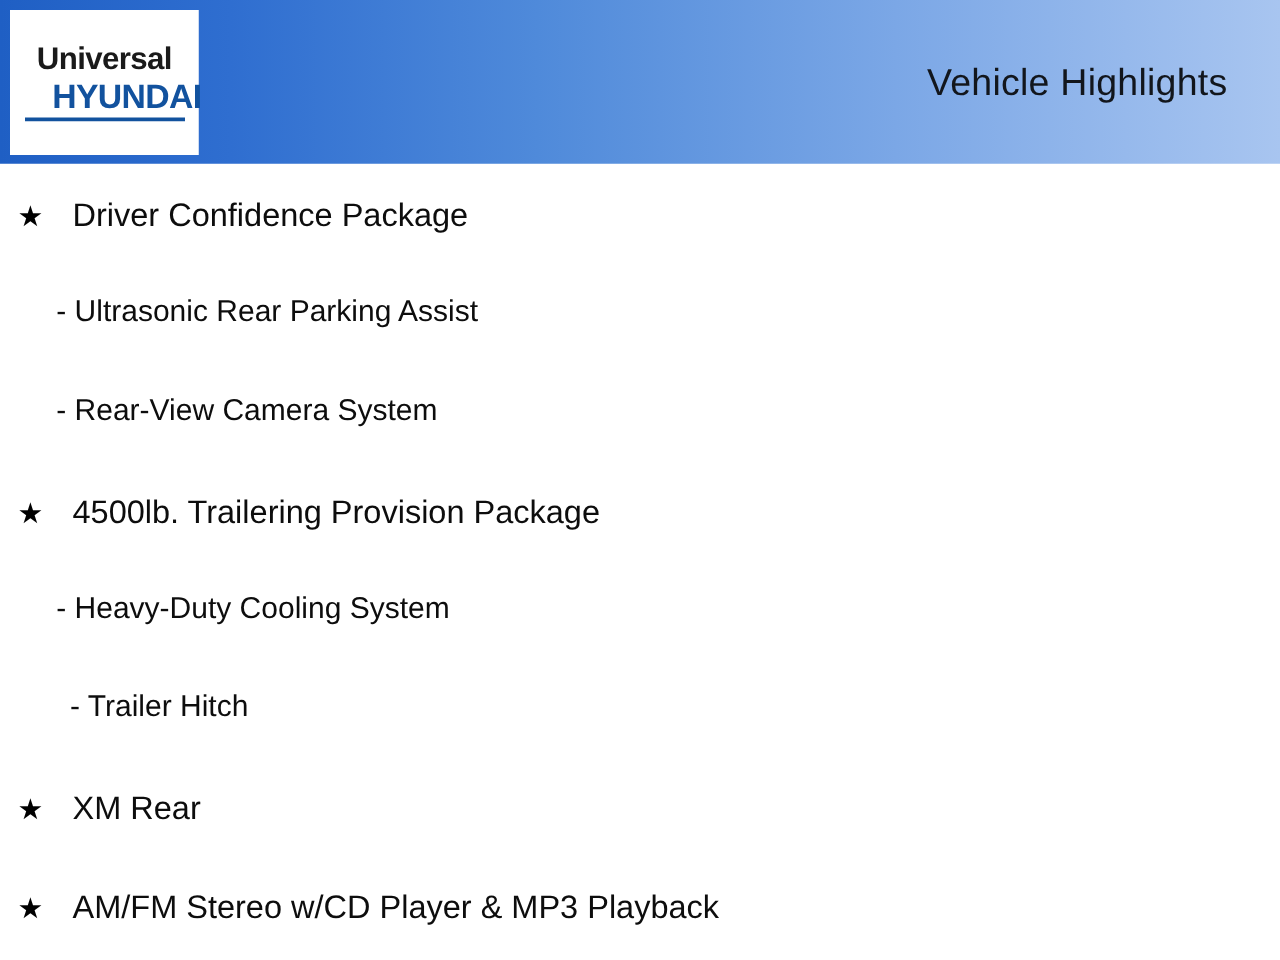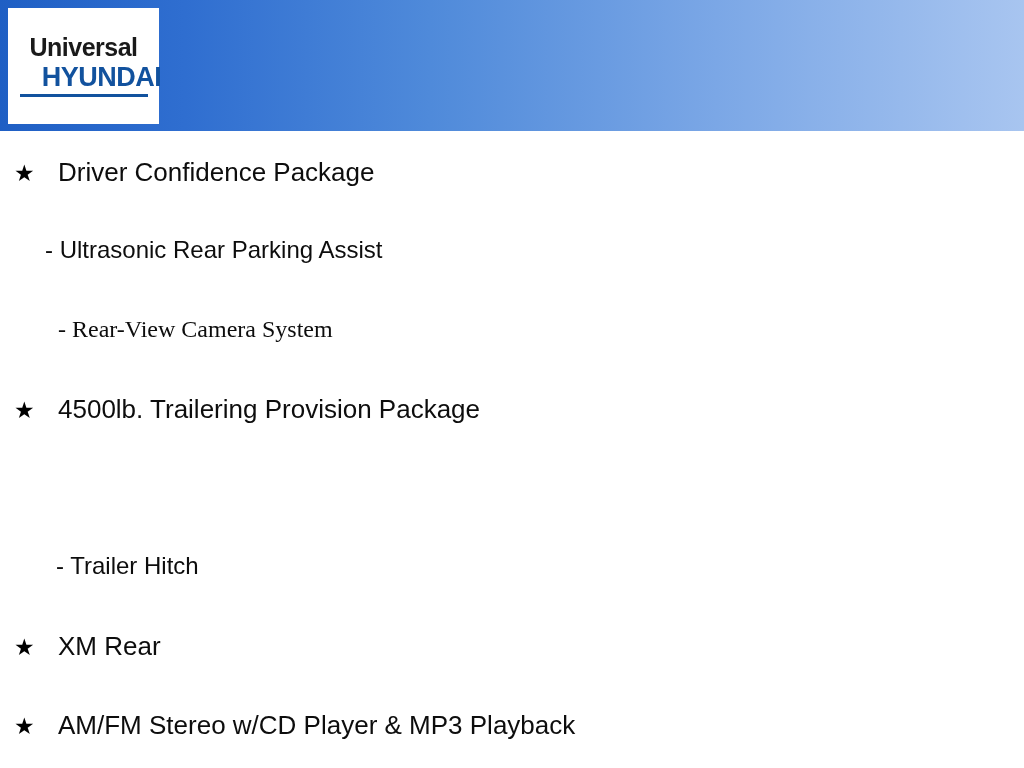--- a/index.html
+++ b/index.html
@@ -110,43 +110,48 @@
 <div class="slide">
 
   <div class="header-band"></div>
 
   <div class="logo-box">
     <div class="logo-universal">Universal</div>
     <div class="logo-hyundai">HYUNDAI</div>
     <div class="logo-rule"></div>
   </div>
 
+  <div class="header-title">Vehicle Highlights</div>
 
   <div class="body-area">
 
     <div class="bullet-row level1" style="left:14px; top:28px;">
       <span class="bullet-star">★</span>
       <span class="bullet-text">Driver Confidence Package</span>
     </div>
 
     <div class="bullet-row level2" style="left:14px; top:107px;">
       <span class="bullet-star"></span>
       <span class="bullet-text" style="margin-left:7px;">- Ultrasonic Rear Parking Assist</span>
     </div>
 
     <div class="bullet-row level2" style="left:14px; top:186px;">
       <span class="bullet-star"></span>
-      <span class="bullet-text" style="margin-left:20px;font-family:Liberation Serif, serif;">- Rear-View Camera System</span>
+      <span class="bullet-text" style="margin-left:7px;">- Rear-View Camera System</span>
     </div>
 
     <div class="bullet-row level1" style="left:14px; top:265px;">
       <span class="bullet-star">★</span>
       <span class="bullet-text">4500lb. Trailering Provision Package</span>
     </div>
 
+    <div class="bullet-row level2" style="left:14px; top:344px;">
+      <span class="bullet-star"></span>
+      <span class="bullet-text" style="margin-left:7px;">- Heavy-Duty Cooling System</span>
+    </div>
 
     <div class="bullet-row level2" style="left:14px; top:423px;">
       <span class="bullet-star"></span>
       <span class="bullet-text" style="margin-left:18px;">- Trailer Hitch</span>
     </div>
 
     <div class="bullet-row level1" style="left:14px; top:502px;">
       <span class="bullet-star">★</span>
       <span class="bullet-text">XM Rear</span>
     </div>

